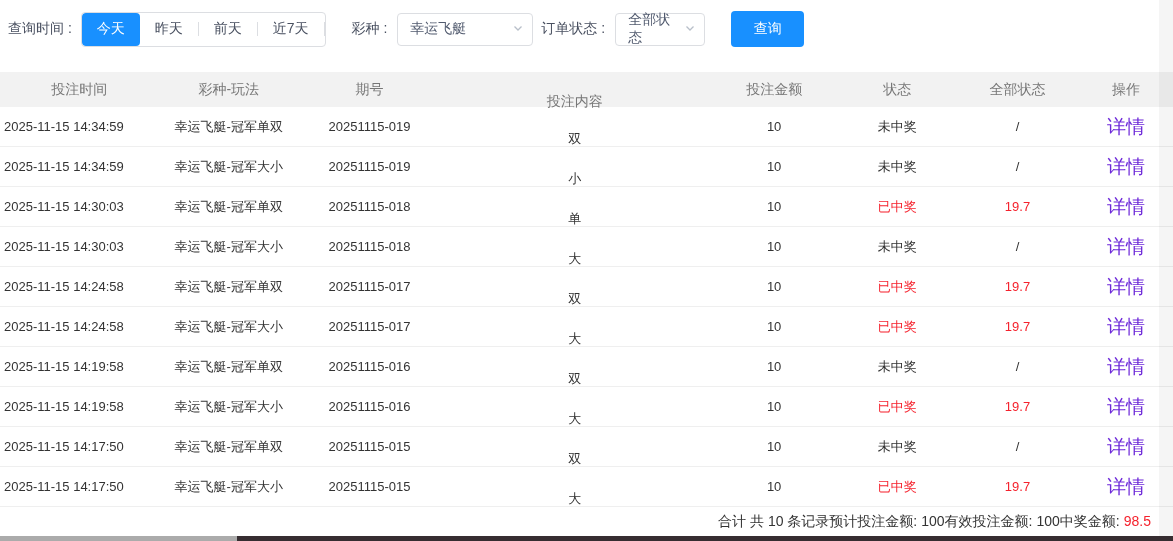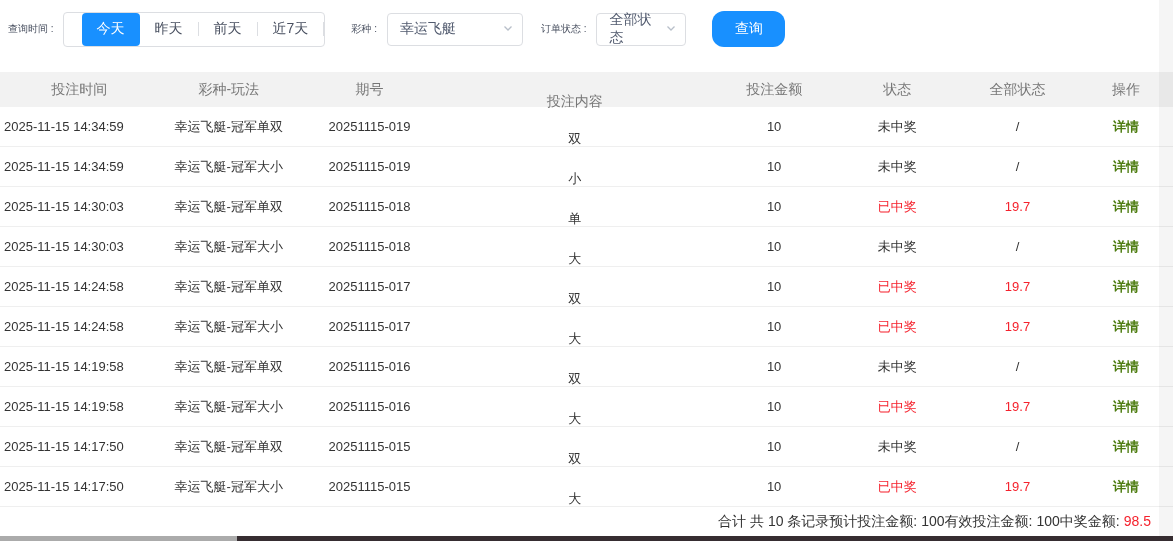--- a/index.html
+++ b/index.html
@@ -2,51 +2,51 @@
 <html><head>
 <meta charset="utf-8">
 <style>
   * { margin:0; padding:0; box-sizing:border-box; }
   html,body { width:1173px; height:541px; overflow:hidden; background:#fff;
     font-family:"Liberation Sans","DejaVu Sans",sans-serif; }
   .page { position:relative; width:1173px; height:541px; background:#fff; }
 
   
   .toolbar { height:72px; display:flex; align-items:center; padding:0 0 14px 8px; }
-  .tb-label { font-size:10px; color:#495060; white-space:nowrap; }
+  .tb-label { font-size:14px; color:#495060; white-space:nowrap; }
   .time-group { display:flex; align-items:center; height:35px; margin-left:9px;
-    border:1px solid #dcdee2; border-radius:4px; background:#fff; overflow:hidden;padding-left:18px; }
+    border:1px solid #dcdee2; border-radius:4px; background:#fff; overflow:hidden; }
   .time-btn { height:100%; display:flex; align-items:center; padding:0 15px;
     font-size:14px; color:#495060; cursor:pointer; white-space:nowrap; position:relative; }
   .time-btn.active { background:#1890ff; color:#fff; border-radius:4px; }
   .time-sep { width:1px; height:14px; background:#dcdee2; }
   .select-box { display:flex; align-items:center; justify-content:space-between;
     height:33px; border:1px solid #dcdee2; border-radius:4px; background:#fff;
     padding:0 8px 0 12px; margin-left:10px; cursor:pointer; }
   .select-box .sel-text { font-size:14px; color:#515a6e; }
   .sel-lottery { width:136px; }
   .sel-status { width:90px; }
   .chevron { display:inline-block; margin-left:6px; }
   .query-btn { margin-left:26px; width:73px; height:36px; background:#1890ff; color:#fff;
-    font-size:14px; border:none; border-radius:12px; cursor:pointer; }
-  .ml24 { margin-left:26px; } .ml18 { margin-left:18px; }
+    font-size:14px; border:none; border-radius:4px; cursor:pointer; }
+  .ml24 { margin-left:26px; } .ml18 { margin-left:8px; }
 
   
   .table { width:1173px; }
   .trow { display:flex; align-items:center; width:100%; }
   .thead { height:35px; background:#f2f2f2; }
   .thead .cell { font-size:14px; color:#777; }
   .tbody-row { height:40px; background:#fff; border-bottom:1px solid #efefef; }
   .tbody-row .cell { font-size:13px; color:#333; }
   .cell { text-align:center; white-space:nowrap; overflow:hidden; }
   .c1{flex:0 0 13.5%;} .c2{flex:0 0 12%;} .c3{flex:0 0 12%;} .c4{flex:0 0 23%;margin-top:24px;}
   .c5{flex:0 0 11%;} .c6{flex:0 0 10%;} .c7{flex:0 0 10.5%;} .c8{flex:0 0 8%;}
   .cell-time { text-align:left; padding-left:4px; font-size:13.5px; }
   .red { color:#f5222d !important; }
-  .detail-link { color:#4d7c0f; cursor:pointer; font-size:13px;font-weight:bold; }
+  .detail-link { color:#6d28d9; cursor:pointer; font-size:19px; }
 
   
   .summary { height:29px; display:flex; align-items:center; justify-content:flex-end;
     padding-right:22px; font-size:14px; color:#333; }
   .summary .item { white-space:nowrap; }
   .summary .val { margin-left:4px; }
 
   
   .v-scroll-track { position:absolute; top:0; right:0; width:14px; height:536px;
     background:rgba(0,0,0,0.04); }

